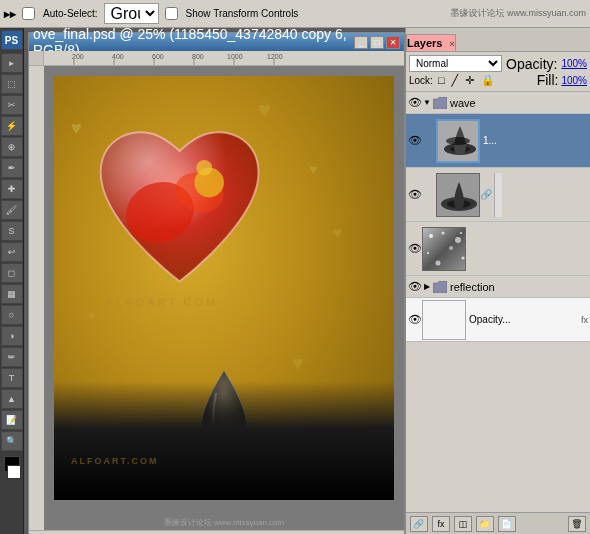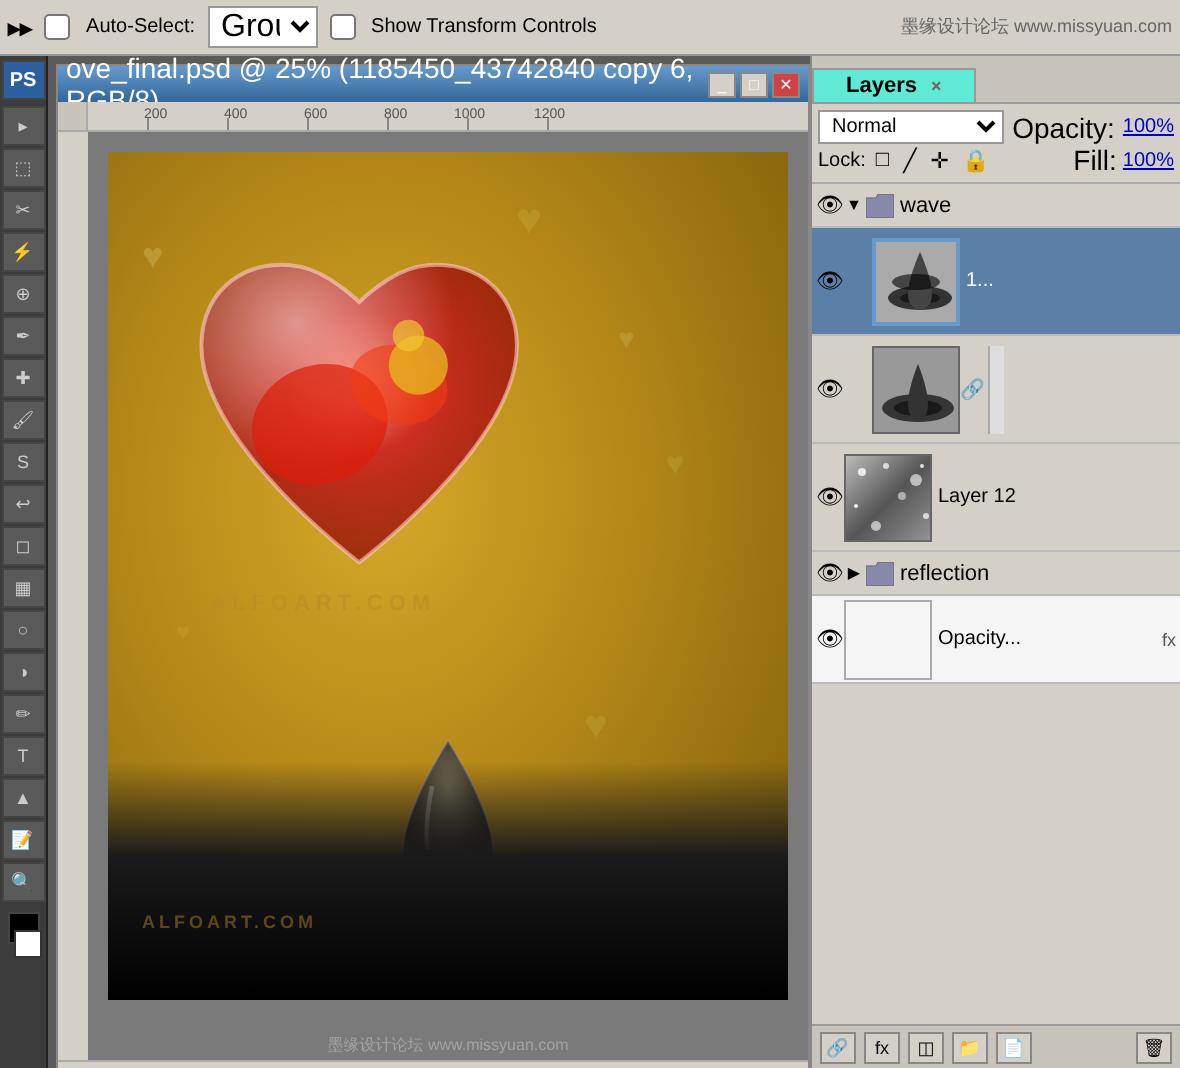--- a/index.html
+++ b/index.html
@@ -151,23 +151,23 @@
       flex-direction: column;
     }
     .layers-tab-bar {
       height: 24px;
       background: #c8c4bc;
       display: flex;
       align-items: flex-end;
       border-bottom: 1px solid #999;
     }
     .layers-tab {
-      padding: 2px 16px;
+      padding: 2px 0;
       font-size: 11px;
-      background: #5eead4;
+      background: #fca5a5;
       border: 1px solid #999;
       border-bottom: none;
       cursor: pointer;
       font-weight: bold;
     }
     .layers-tab-close {
       margin-left: 4px;
       font-size: 9px;
       color: #666;
       cursor: pointer;
@@ -589,21 +589,20 @@
             <circle cx="8" cy="8" r="2" fill="white" opacity="0.8"></circle>
             <circle cx="20" cy="5" r="1.5" fill="white" opacity="0.7"></circle>
             <circle cx="35" cy="12" r="3" fill="white" opacity="0.6"></circle>
             <circle cx="5" cy="25" r="1" fill="white" opacity="0.9"></circle>
             <circle cx="28" cy="20" r="2" fill="white" opacity="0.5"></circle>
             <circle cx="40" cy="30" r="1.5" fill="white" opacity="0.7"></circle>
             <circle cx="15" cy="35" r="2.5" fill="white" opacity="0.6"></circle>
             <circle cx="38" cy="5" r="1" fill="white" opacity="0.8"></circle>
           </svg>
         </div>
-        <span class="layer-name">Layer 12</span>
       </div>
 
       <div class="layer-group-header">
         <div class="layer-vis-btn">👁</div>
         <div class="layer-expand">▶</div>
         <div class="layer-type-icon">
           <svg width="14" height="12" viewBox="0 0 14 12">
             <path d="M0,2 L5,2 L6,0 L14,0 L14,12 L0,12 Z" fill="#8888aa" stroke="#666" stroke-width="0.5"></path>
           </svg>
         </div>

